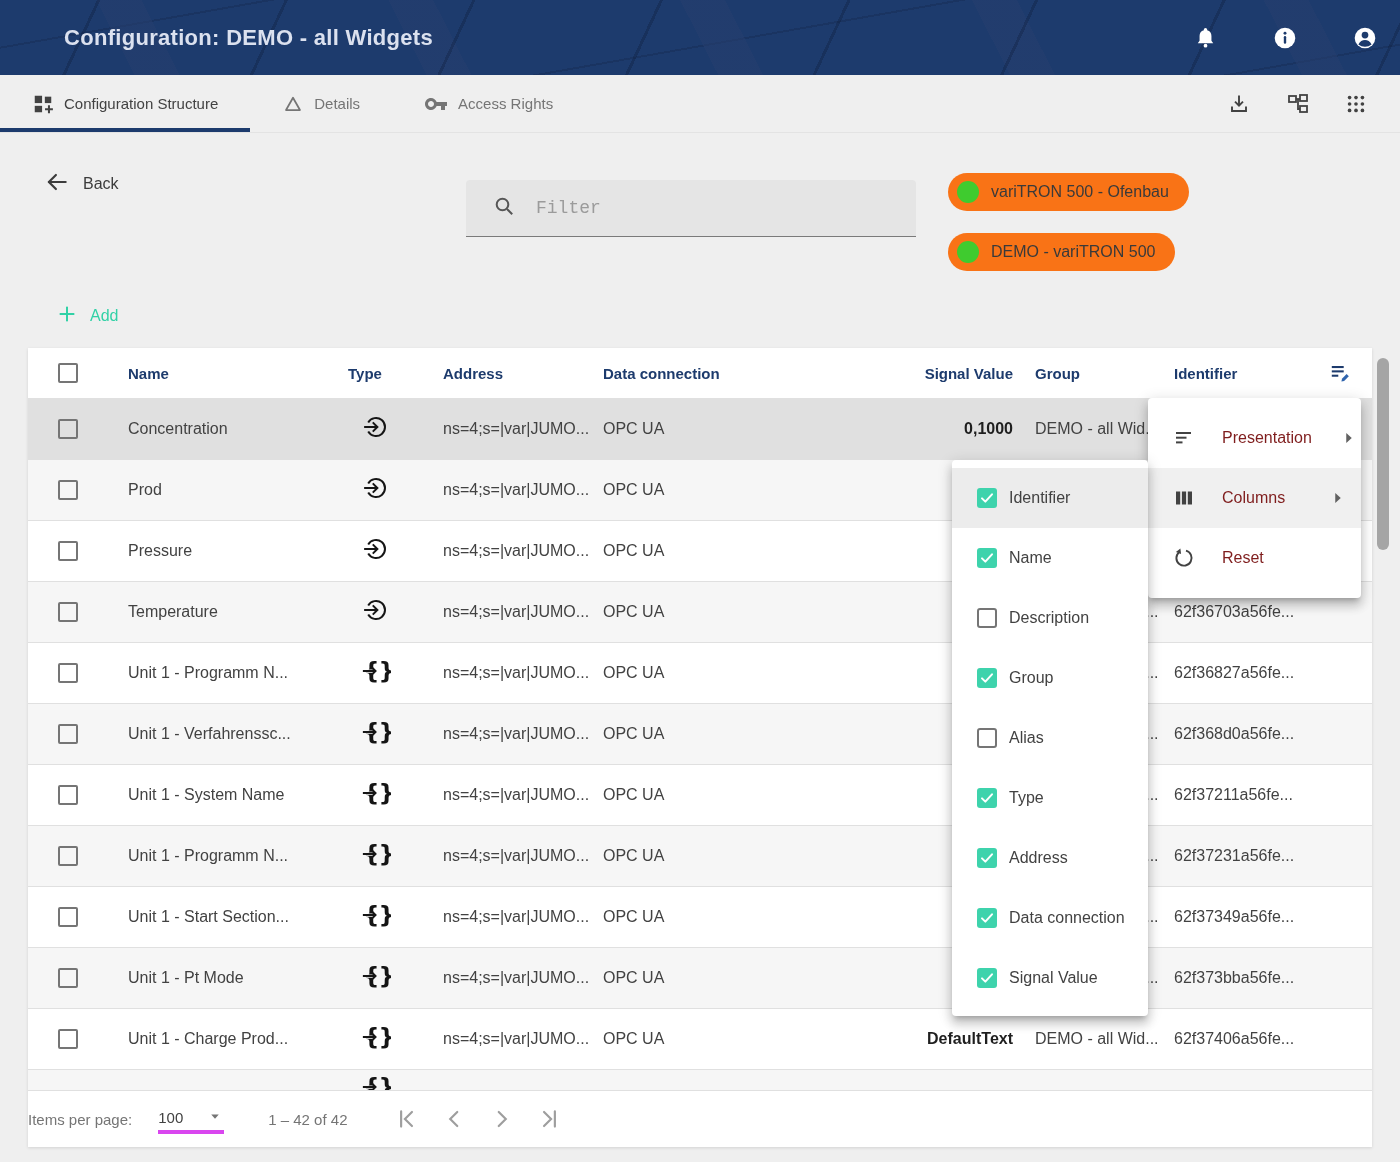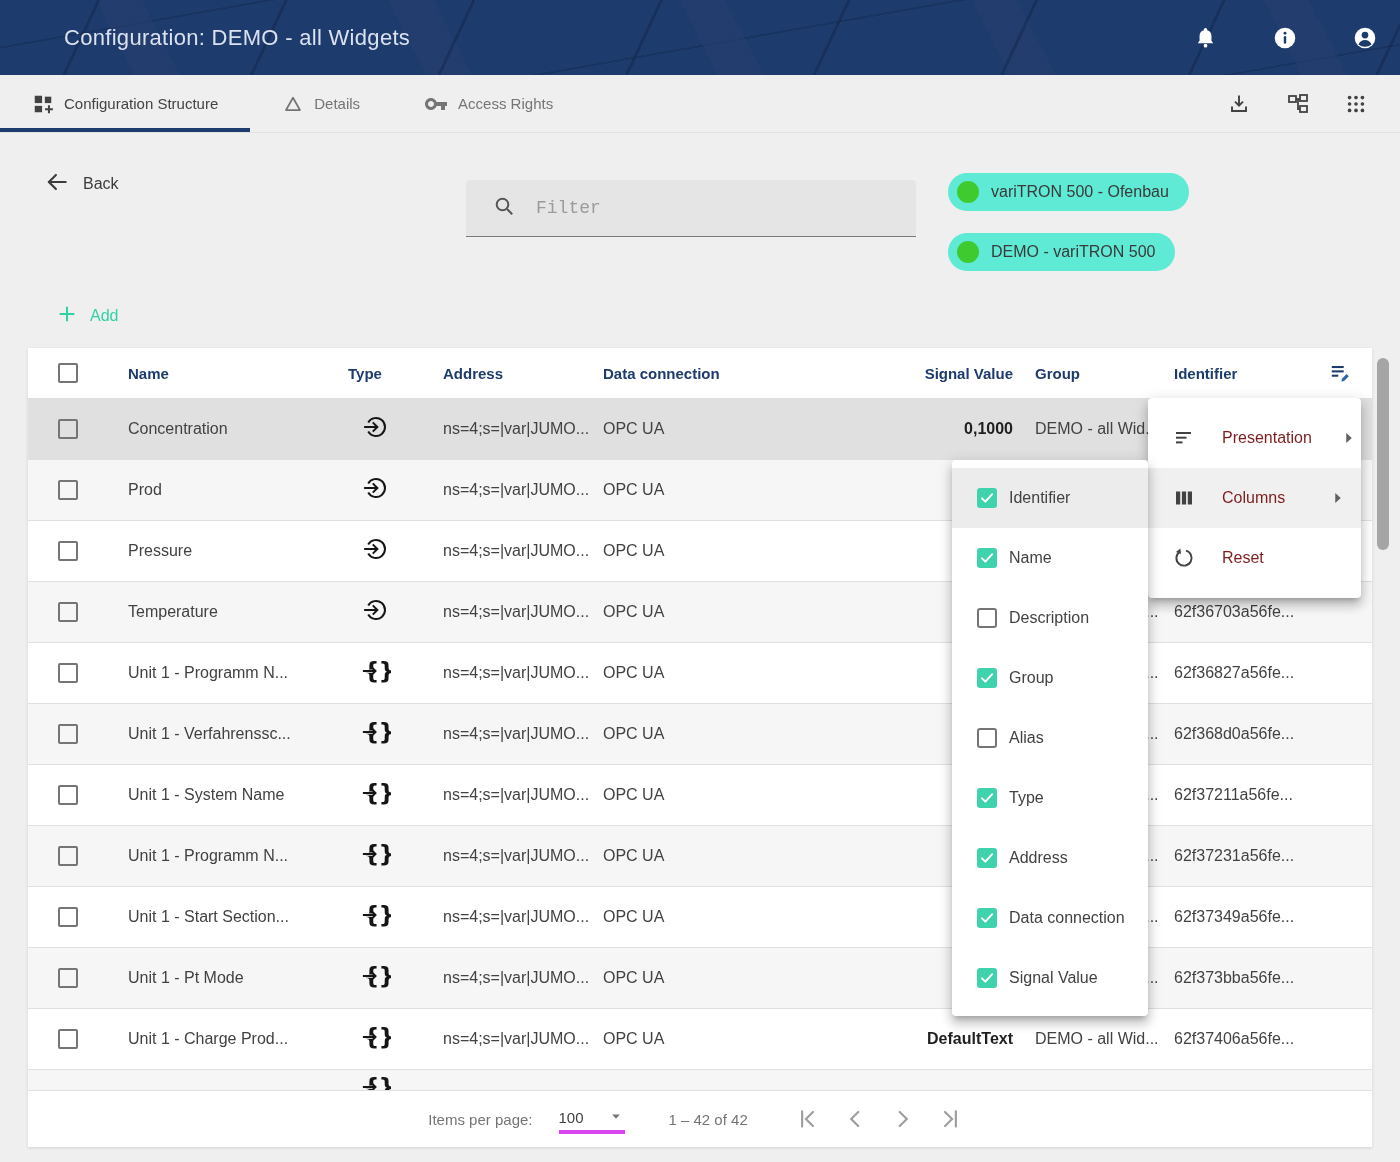--- a/index.html
+++ b/index.html
@@ -9,21 +9,21 @@
 
   
   .app-header{
     height:75px; background:#1d3b6d; display:flex; align-items:center;
     padding:0 22px 0 64px;
     background-image:
       repeating-linear-gradient(115deg, transparent 0 88px, rgba(10,22,48,.28) 88px 91px, transparent 91px 170px),
       repeating-linear-gradient(63deg, transparent 0 120px, rgba(38,62,110,.55) 120px 160px, transparent 160px 260px),
       repeating-linear-gradient(170deg, transparent 0 46px, rgba(16,30,62,.25) 46px 48px, transparent 48px 120px);
   }
-  .app-title{ color:#dbe1ef; font-size:22px; font-weight:400; letter-spacing:.3px; flex:1; }
+  .app-title{ color:#dbe1ef; font-size:22px; font-weight:700; letter-spacing:.3px; flex:1; }
   .hdr-icons{ display:flex; align-items:center; gap:54px; }
   .icon-btn{ display:inline-flex; align-items:center; justify-content:center; cursor:pointer; }
   .icon-btn svg{ display:block; }
 
   
   .tabbar{ height:58px; background:#efefef; display:flex; align-items:stretch; border-bottom:1px solid #e3e3e3; }
   .tabs{ display:flex; }
   .tab{ display:flex; align-items:center; gap:10px; padding:0 32px; font-size:15px; color:#757575; position:relative; cursor:pointer; }
   .tab.active{ color:#424242; font-weight:500; }
   .tab.active::after{ content:''; position:absolute; left:0; right:0; bottom:0; height:4px; background:#1d3b6d; }
@@ -35,21 +35,21 @@
 
   .back-btn{ position:absolute; left:44px; top:36px; display:flex; align-items:center; gap:13px;
     background:none; border:none; font-family:inherit; font-size:16px; color:#3c3c3c; cursor:pointer; padding:0; }
 
   .filter-box{ position:absolute; left:466px; top:47px; width:450px; height:57px; background:#e5e5e5;
     border-bottom:1px solid #7a7a7a; border-radius:4px 4px 0 0; display:flex; align-items:center; gap:18px; padding-left:26px; }
   .filter-input{ border:none; background:transparent; outline:none; flex:1; font-family:Liberation Mono, monospace; font-size:18px; color:#424242; }
   .filter-input::placeholder{ color:#9b9b9b; }
 
   .chips{ position:absolute; left:948px; top:40px; display:flex; flex-direction:column; gap:22px; align-items:flex-start; }
-  .chip{ display:flex; align-items:center; gap:12px; height:38px; background:#5eead4; border-radius:19px;
+  .chip{ display:flex; align-items:center; gap:12px; height:38px; background:#f97316; border-radius:19px;
     padding:0 20px 0 9px; font-size:16px; color:#3a3a3a; cursor:pointer; }
   .chip-dot{ width:22px; height:22px; border-radius:50%; background:#3fcb2f; }
 
   .add-btn{ position:absolute; left:56px; top:170px; display:flex; align-items:center; gap:12px;
     background:none; border:none; font-family:inherit; font-size:16px; color:#31d1a6; cursor:pointer; padding:0; }
 
   
   .table-card{ position:absolute; left:28px; top:215px; width:1344px; background:#fff; box-shadow:0 1px 3px rgba(0,0,0,.12); }
   .thead, .trow{ display:grid; grid-template-columns:70px 250px 95px 160px 315px 95px 161px 150px 1fr; align-items:center; }
   .thead{ height:50px; font-size:15px; font-weight:700; color:#1d3b6d; background:#fff; }
@@ -65,21 +65,21 @@
   .c-name{ padding-left:30px; }
   .thead .c-type{ padding-left:0; }
   .trow .c-type{ padding-left:13px; }
   .type-ic{ display:inline-flex; }
   .c-val{ text-align:right; }
   .trow .c-val{ font-weight:700; color:#1f1f1f; }
   .c-group{ padding-left:22px; }
   .c-actions{ display:flex; justify-content:flex-start; padding-left:4px; overflow:visible; }
 
   
-  .paginator{ height:57px; border-top:1px solid #e0e0e0; display:flex; align-items:center; justify-content:center;
+  .paginator{ height:57px; border-top:1px solid #e0e0e0; display:flex; align-items:center; justify-content:flex-start;
     font-size:15px; color:#757575; padding-right:8px; background:#fff; }
   .pp-size{ display:flex; align-items:center; justify-content:space-between; width:66px; height:30px;
     margin-left:26px; border-bottom:4px solid #d946ef; color:#424242; cursor:pointer; }
   .pp-range{ margin:0 46px 0 44px; }
   .pg-nav{ display:flex; align-items:center; gap:22px; }
   .pg-btn{ display:inline-flex; cursor:default; }
 
   
   .menu-shadow{ box-shadow:0 5px 5px -3px rgba(0,0,0,.2), 0 8px 10px 1px rgba(0,0,0,.14), 0 3px 14px 2px rgba(0,0,0,.12); }
   .ctx-menu{ position:absolute; left:1148px; top:265px; width:213px; background:#fff; border-radius:4px; padding:10px 0; z-index:6; }

